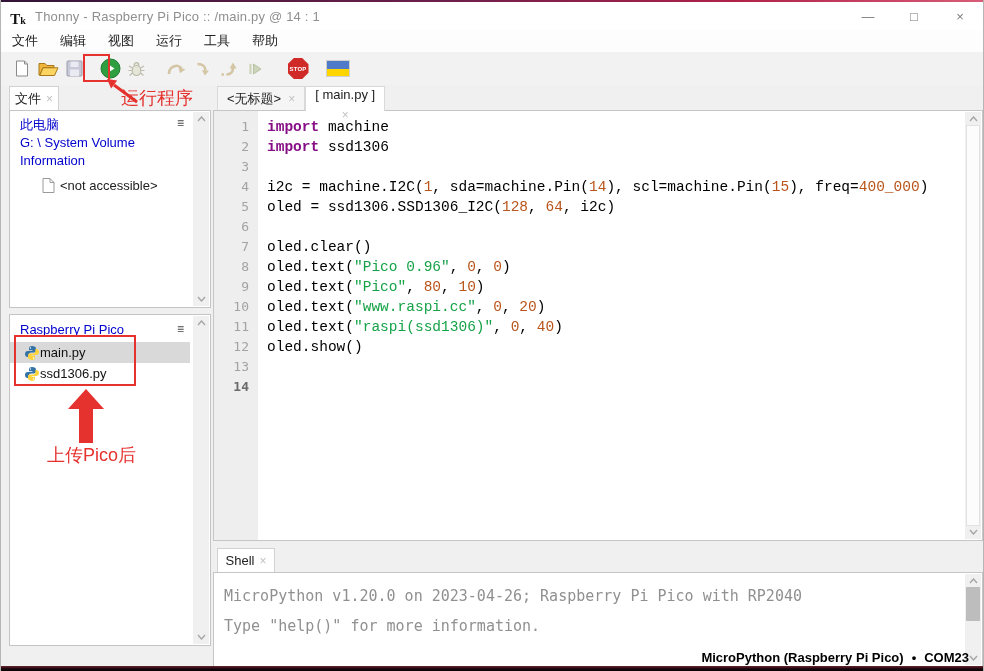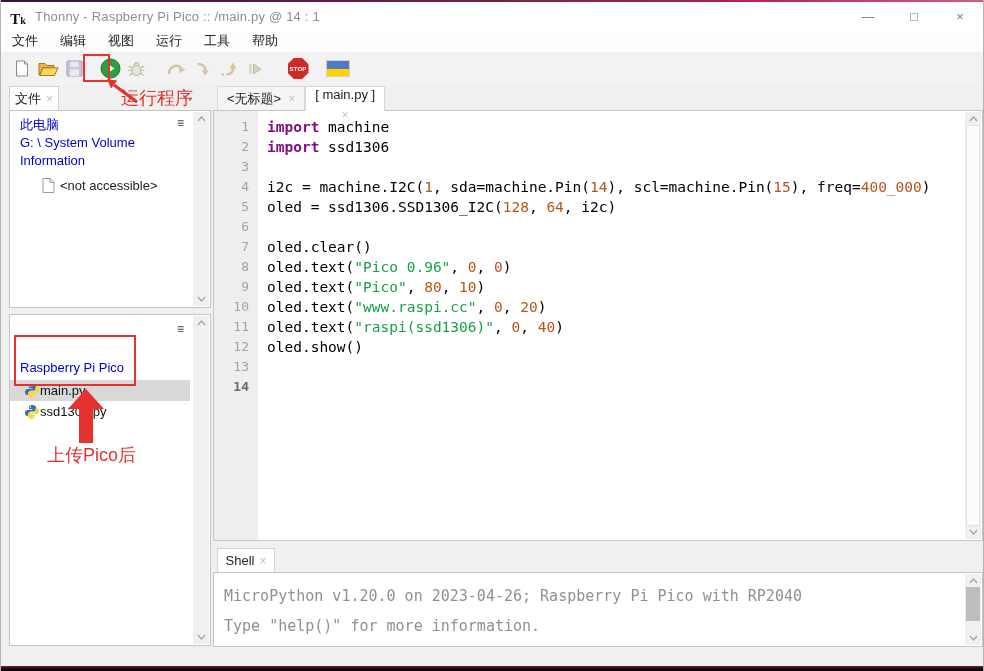--- a/index.html
+++ b/index.html
@@ -38,21 +38,21 @@
 
   
   .panel{position:absolute;background:#fff;border:1px solid #c4c4c4;box-sizing:border-box;}
   .files-panel{left:8px;top:110px;width:202px;height:198px;}
   .pico-panel{left:8px;top:314px;width:202px;height:332px;}
   .fp-content{padding:5px 0 0 10px;}
   .tree-link{font-size:13px;color:#0000cc;line-height:18px;}
   .vol-link{max-width:150px;}
   .tree-item{display:flex;align-items:center;gap:5px;margin:8px 0 0 22px;font-size:13px;color:#222;}
   .hamburger{position:absolute;right:26px;top:6px;font-size:12px;font-weight:bold;color:#444;line-height:12px;}
-  .pico-title{font-size:13px;color:#0000cc;padding:7px 0 5px 10px;margin-top:38px;}
+  .pico-title{font-size:13px;color:#0000cc;padding:7px 0 5px 10px;}
   .pico-row{height:21px;display:flex;align-items:center;padding-left:14px;font-size:13px;color:#111;
     width:calc(100% - 20px);box-sizing:border-box;}
   .pico-row.selected{background:#d9d9d9;}
 
   
   .vscroll{position:absolute;right:1px;top:1px;bottom:1px;width:16px;background:#f0f0f0;display:flex;flex-direction:column;
     align-items:center;justify-content:space-between;padding:4px 0;box-sizing:border-box;}
   .vtrack{flex:1;}
   .thumb-white{flex:1;align-self:stretch;margin:3px 1px;background:#fcfcfc;border:1px solid #e2e2e2;}
   .thumb-grey{align-self:stretch;margin:3px 1px 0 1px;height:34px;background:#bdbdbd;}
@@ -60,31 +60,31 @@
   
   .editor-tabbar{position:absolute;left:212px;top:86px;right:2px;height:24px;display:flex;gap:0;padding-left:4px;}
   .etab{padding:0 9px;font-size:13px;color:#222;display:flex;align-items:center;gap:7px;background:#f5f5f5;
     border:1px solid #d9d9d9;border-bottom:none;box-sizing:border-box;height:24px;}
   .etab.active{background:#fff;height:25px;z-index:3;flex-direction:column;}
   .editor{position:absolute;left:212px;top:110px;width:770px;height:431px;background:#fff;border:1px solid #c6c6c6;
     box-sizing:border-box;display:flex;font-family:"DejaVu Sans Mono",monospace;overflow:hidden;}
   .gutter{width:44px;background:#eeeeee;padding-top:6px;box-sizing:border-box;}
   .ln{height:20px;line-height:20px;font-size:13px;color:#a3a3a3;text-align:right;padding-right:9px;}
   .ln.current{color:#6a6a6a;font-weight:bold;}
-  .codecol{flex:1;padding-top:6px;overflow:hidden;}
+  .codecol{flex:1;padding-top:6px;overflow:hidden;font-family:Liberation Mono, monospace;}
   .cl{height:20px;line-height:20px;font-size:14.5px;white-space:pre;padding-left:9px;color:#000;}
   .tok-kw{color:#850d85;font-weight:bold;}
   .tok-num{color:#b9541a;}
   .tok-str{color:#16a348;}
   .tok-pl{color:#000;}
 
   
   .shell-tab{left:216px;top:548px;width:58px;}
   .files-tab{left:8px;top:86px;width:50px;}
-  .shell{position:absolute;left:212px;top:572px;width:770px;height:75px;background:#fff;border:1px solid #c6c6c6;
+  .shell{position:absolute;left:212px;top:572px;width:770px;height:95px;background:#fff;border:1px solid #c6c6c6;
     box-sizing:border-box;padding-top:8px;}
   .shell-line{font-family:"DejaVu Sans Mono",monospace;font-size:15px;color:#909090;line-height:30px;
     padding-left:10px;white-space:pre;}
 
   
   .statusbar{position:absolute;left:0;top:648px;right:0;height:18px;display:flex;justify-content:flex-end;
     align-items:center;gap:8px;padding-right:14px;font-size:13px;font-weight:bold;color:#000;}
 
   
   .ann{position:absolute;z-index:10;pointer-events:none;}
@@ -319,20 +319,25 @@
           <path d="M1 5L4.5 1L8 5" stroke="#a6a6a6" stroke-width="1.4" fill="none"></path>
         </svg>
       <div class="thumb-grey"></div>
       <div class="vtrack"></div>
       <svg width="9" height="6" viewBox="0 0 9 6">
           <path d="M1 1L4.5 5L8 1" stroke="#a6a6a6" stroke-width="1.4" fill="none"></path>
         </svg>
     </div>
   </section>
 
+  <footer class="statusbar">
+    <span>MicroPython (Raspberry Pi Pico)</span>
+    <span>•</span>
+    <span>COM23</span>
+  </footer>
 
   <div class="ann ann-box" style="left:82px;top:54px;width:27px;height:28px;"></div>
   <svg class="ann" style="left:98px;top:76px;" width="44" height="28" viewBox="0 0 44 28">
     <line x1="38" y1="26" x2="15" y2="9" stroke="#e5322e" stroke-width="3"></line>
     <polygon points="8,3 18.2,4.6 12.1,12.5" fill="#e5322e"></polygon>
   </svg>
   <div class="ann ann-label" style="left:120px;top:86px;">运行程序</div>
 
   <div class="ann ann-box" style="left:13px;top:335px;width:122px;height:51px;"></div>
   <svg class="ann" style="left:67px;top:389px;" width="36" height="54" viewBox="0 0 36 54">

